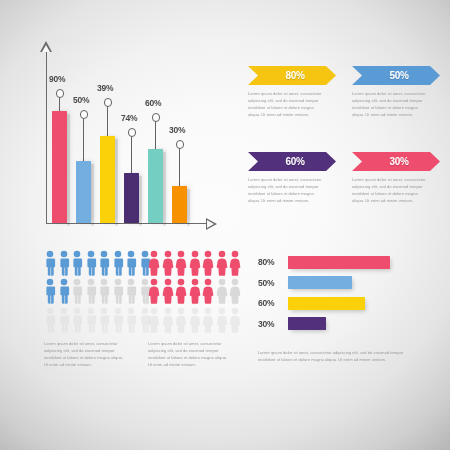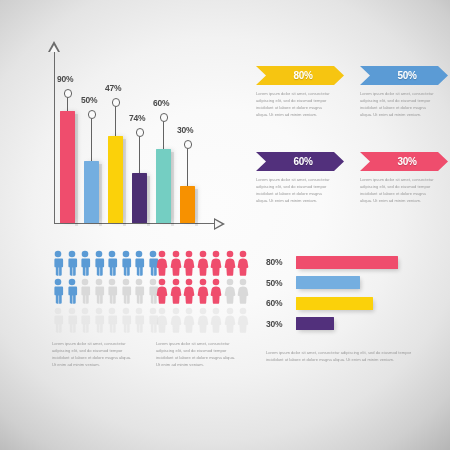--- a/index.html
+++ b/index.html
@@ -7,21 +7,21 @@
     width: 450px; height: 450px;
     overflow: hidden;
   }
   body {
     font-family: "Liberation Sans", sans-serif;
     background: radial-gradient(ellipse 78% 72% at 48% 46%,
                 #fcfcfc 0%, #fafafa 30%, #f2f2f2 52%,
                 #e4e4e4 72%, #cfcfcf 88%, #b6b6b6 100%);
     position: relative;
   }
-  .stage { position: absolute; inset: 0; margin-left: 8px; }
+  .stage { position: absolute; inset: 0; }
 
   
   .pct-label {
     font-size: 8.5px; font-weight: bold; color: #4a4a4a;
     letter-spacing: -0.2px; white-space: nowrap;
   }
   .lorem {
     font-size: 4.1px; line-height: 1.72; color: #9a9a9a;
     letter-spacing: 0.02px;
   }
@@ -122,21 +122,21 @@
         <div class="marker-stem" style="left: 59.3px; top: 67px; height: 14px;"></div>
         <div class="marker-dot" style="left: 55.5px; top: 59px;"></div>
         <div class="pct-label vbar-pct" style="left: 49px; top: 44px;">90%</div>
         <div class="vbar" style="left: 52px; height: 112px; bottom: 12px; background: rgb(239, 77, 109);"></div>
         <div class="marker-stem" style="left: 83.3px; top: 88px; height: 43px;"></div>
         <div class="marker-dot" style="left: 79.5px; top: 80px;"></div>
         <div class="pct-label vbar-pct" style="left: 73px; top: 65px;">50%</div>
         <div class="vbar" style="left: 76px; height: 62px; bottom: 12px; background: rgb(116, 174, 224);"></div>
         <div class="marker-stem" style="left: 107.3px; top: 76px; height: 30px;"></div>
         <div class="marker-dot" style="left: 103.5px; top: 68px;"></div>
-        <div class="pct-label vbar-pct" style="left: 97px; top: 53px;">47%</div>
+        <div class="pct-label vbar-pct" style="left: 97px; top: 53px;">39%</div>
         <div class="vbar" style="left: 100px; height: 87px; bottom: 12px; background: rgb(251, 209, 10);"></div>
         <div class="marker-stem" style="left: 131.3px; top: 106px; height: 37px;"></div>
         <div class="marker-dot" style="left: 127.5px; top: 98px;"></div>
         <div class="pct-label vbar-pct" style="left: 121px; top: 83px;">74%</div>
         <div class="vbar" style="left: 124px; height: 50px; bottom: 12px; background: rgb(75, 46, 114);"></div>
         <div class="marker-stem" style="left: 155.3px; top: 91px; height: 28px;"></div>
         <div class="marker-dot" style="left: 151.5px; top: 83px;"></div>
         <div class="pct-label vbar-pct" style="left: 145px; top: 68px;">60%</div>
         <div class="vbar" style="left: 148px; height: 74px; bottom: 12px; background: rgb(116, 206, 194);"></div>
         <div class="marker-stem" style="left: 179.3px; top: 118px; height: 38px;"></div>

